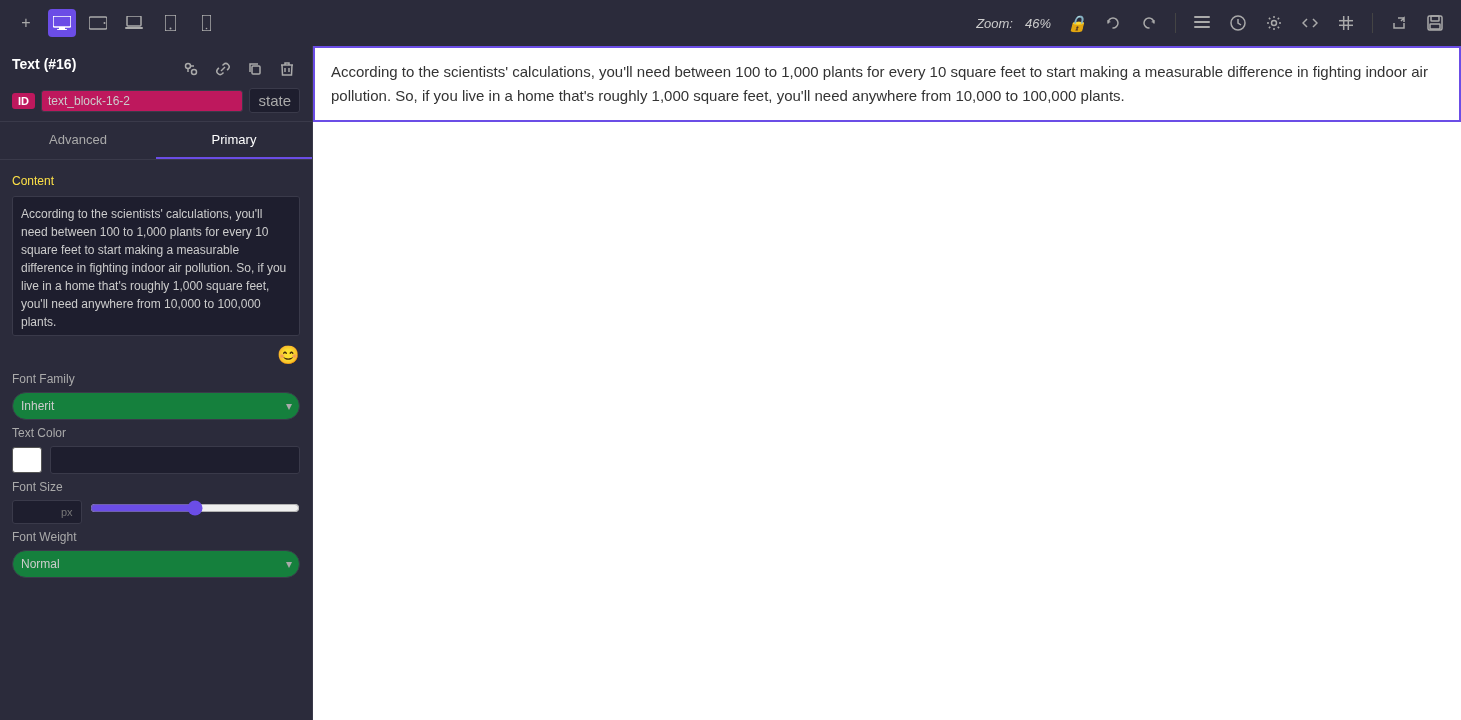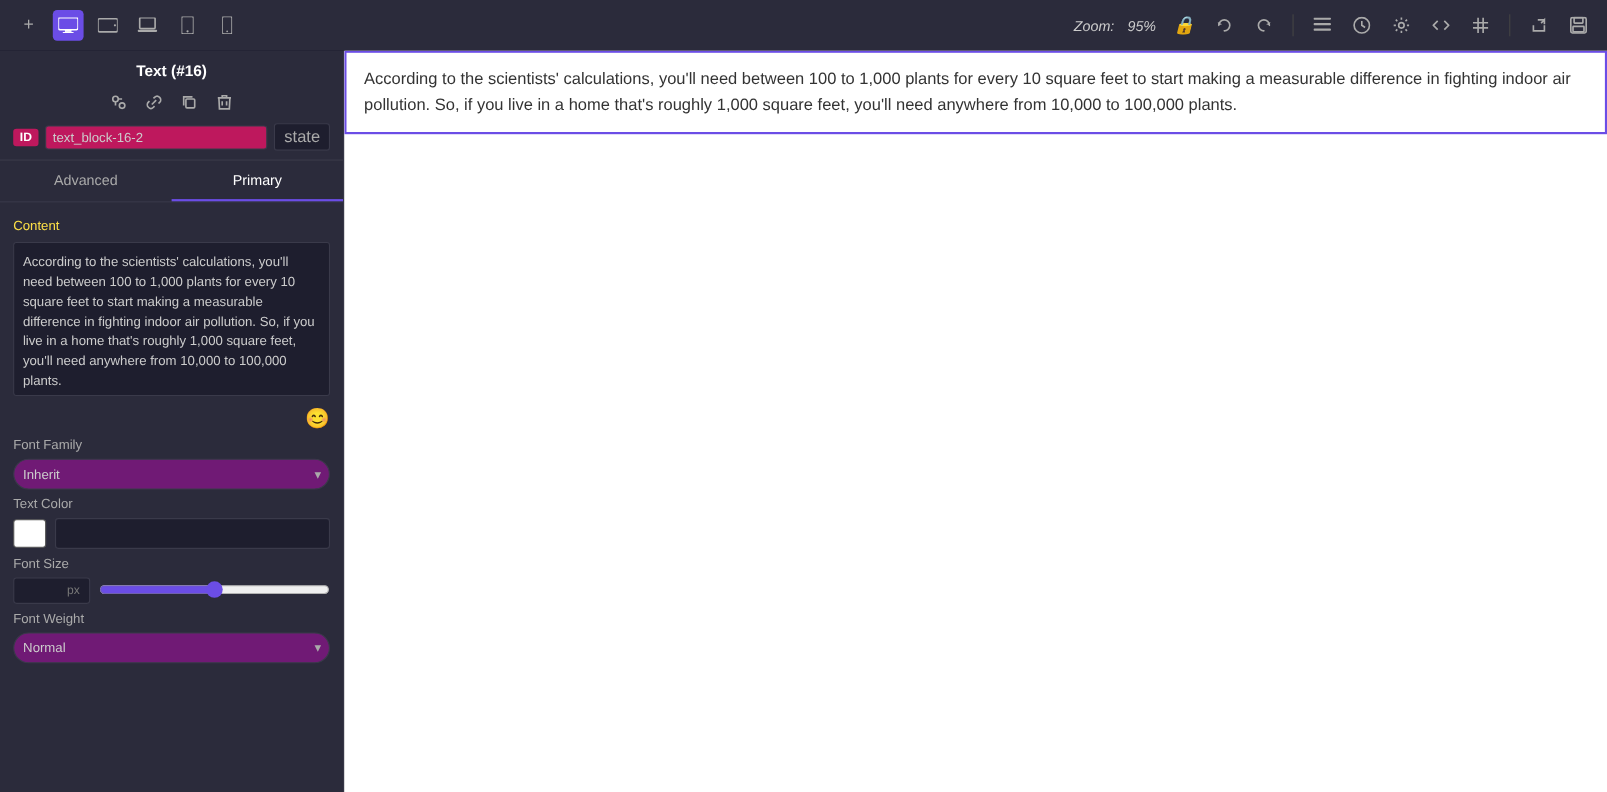--- a/index.html
+++ b/index.html
@@ -176,21 +176,21 @@
     .form-field {
       margin-top: 6px;
     }
     .field-label {
       font-size: 12px;
       color: #aaa;
       margin-bottom: 6px;
     }
     .select-field {
       width: 100%;
-      background: #701a75;
+      background: #15803d;
       border: 1px solid #3a3a4a;
       color: #ccc;
       font-size: 12px;
       padding: 6px 8px;
       border-radius: 14px;
       appearance: none;
       cursor: pointer;
       position: relative;
     }
     .select-wrapper {
@@ -228,21 +228,21 @@
       color: #ccc;
       font-size: 12px;
       padding: 5px 8px;
       border-radius: 3px;
       height: 28px;
     }
 
     
     .font-size-row {
       display: flex;
-      align-items: flex-end;
+      align-items: flex-start;
       gap: 8px;
     }
     .size-input-wrap {
       display: flex;
       align-items: center;
       background: #1e1e2e;
       border: 1px solid #3a3a4a;
       border-radius: 3px;
       overflow: hidden;
       width: 70px;
@@ -328,21 +328,21 @@
     <svg width="9" height="16" viewBox="0 0 9 16" fill="currentColor">
         <rect x="0" y="0" width="9" height="16" rx="1.5" fill="none" stroke="currentColor" stroke-width="1.5"></rect>
         <circle cx="4.5" cy="13.5" r="0.8" fill="currentColor"></circle>
       </svg>
   </div>
 
   <div class="toolbar-spacer"></div>
 
   <div class="toolbar-right">
     <span class="zoom-label">Zoom:</span>
-    <span class="zoom-label">95%</span>
+    <span class="zoom-label">46%</span>
     <div class="toolbar-icon">🔒</div>
     <div class="toolbar-icon">
       <svg width="16" height="16" viewBox="0 0 16 16" fill="none" stroke="currentColor" stroke-width="1.5">
           <path d="M3 8 C3 5 5.5 3 8 3 C10.5 3 13 5 13 8 C13 11 10.5 13 8 13" stroke-linecap="round"></path>
           <polyline points="2,5 3,8 6,7" fill="currentColor" stroke="none"></polyline>
         </svg>
     </div>
     <div class="toolbar-icon">
       <svg width="16" height="16" viewBox="0 0 16 16" fill="none" stroke="currentColor" stroke-width="1.5">
           <path d="M13 8 C13 5 10.5 3 8 3 C5.5 3 3 5 3 8 C3 11 5.5 13 8 13" stroke-linecap="round"></path>
@@ -399,21 +399,21 @@
         </svg>
     </div>
   </div>
 </div>
 
 <div class="main-layout">
 
   <div class="left-panel">
 
     <div class="panel-header">
-      <div style="display:flex; align-items:center; justify-content:space-between;flex-direction:column;">
+      <div style="display:flex; justify-content:space-between;">
         <div class="panel-title">Text (#16)</div>
         <div class="panel-actions">
           <div class="panel-action-btn">
             <svg width="14" height="14" viewBox="0 0 14 14" fill="none" stroke="currentColor" stroke-width="1.5">
                 <circle cx="4" cy="4" r="2.5"></circle>
                 <circle cx="10" cy="10" r="2.5"></circle>
                 <line x1="6.5" y1="4" x2="10" y2="4"></line>
                 <line x1="4" y1="6.5" x2="4" y2="10"></line>
               </svg>
           </div>

